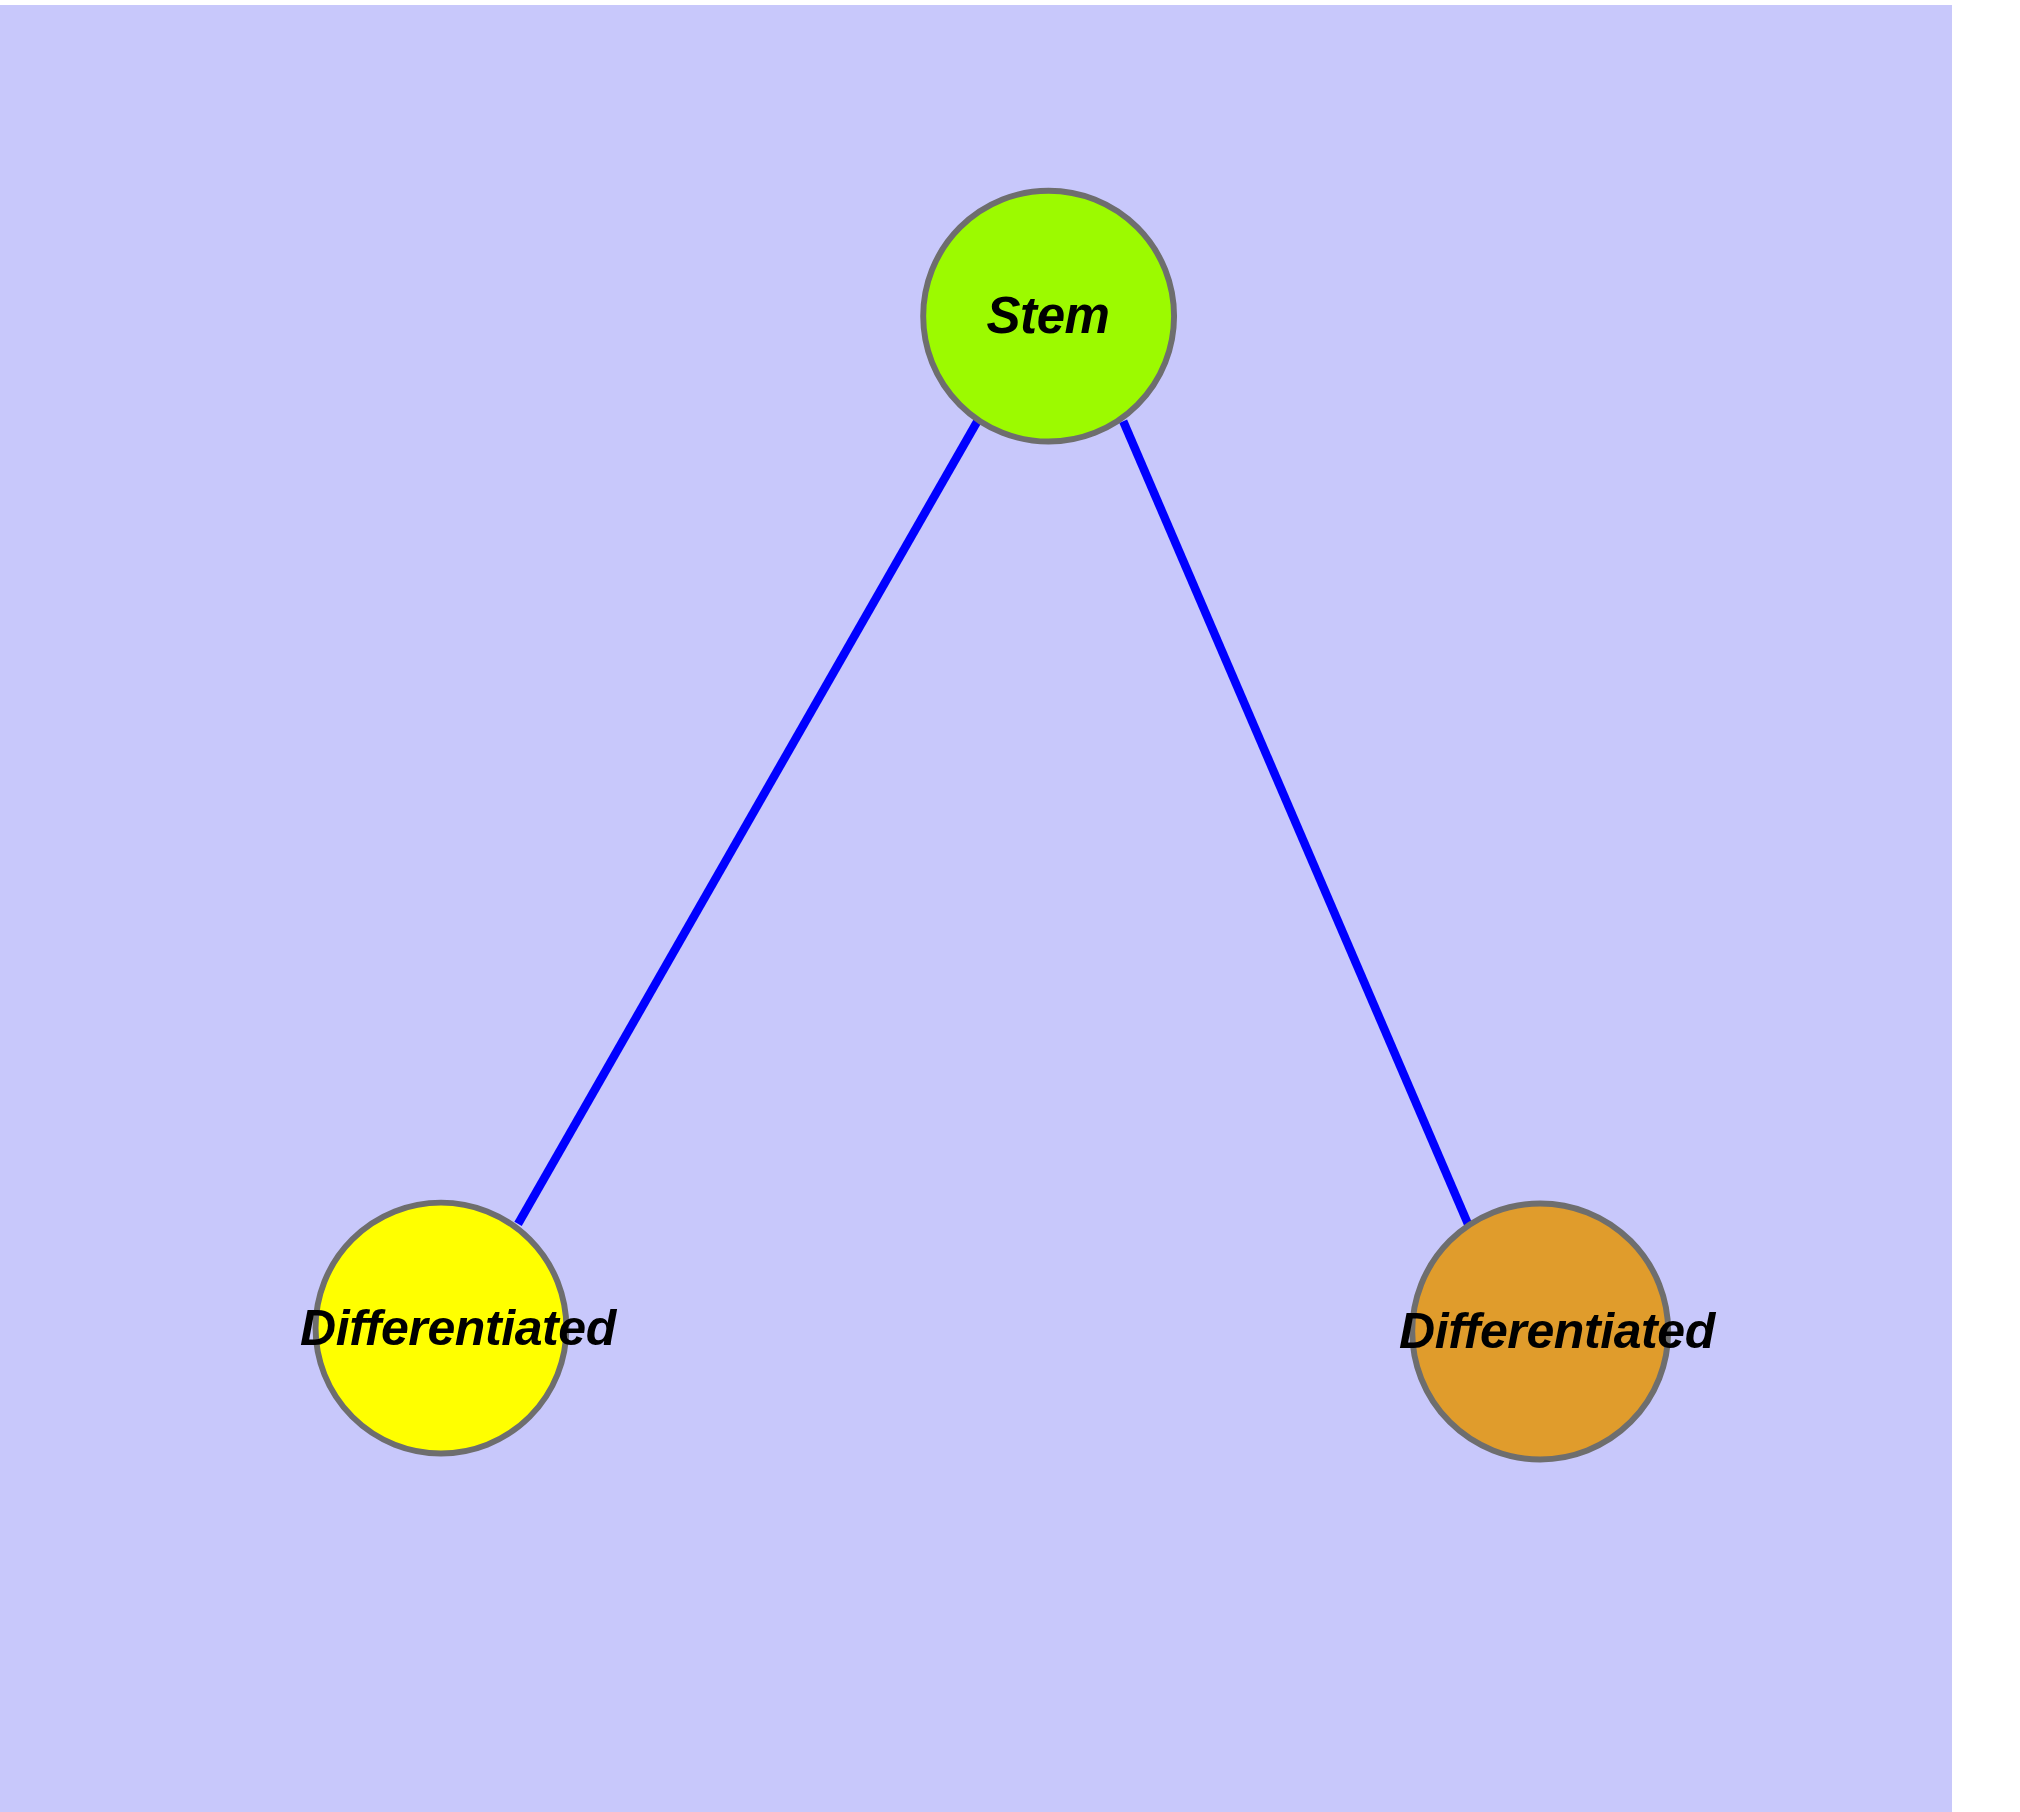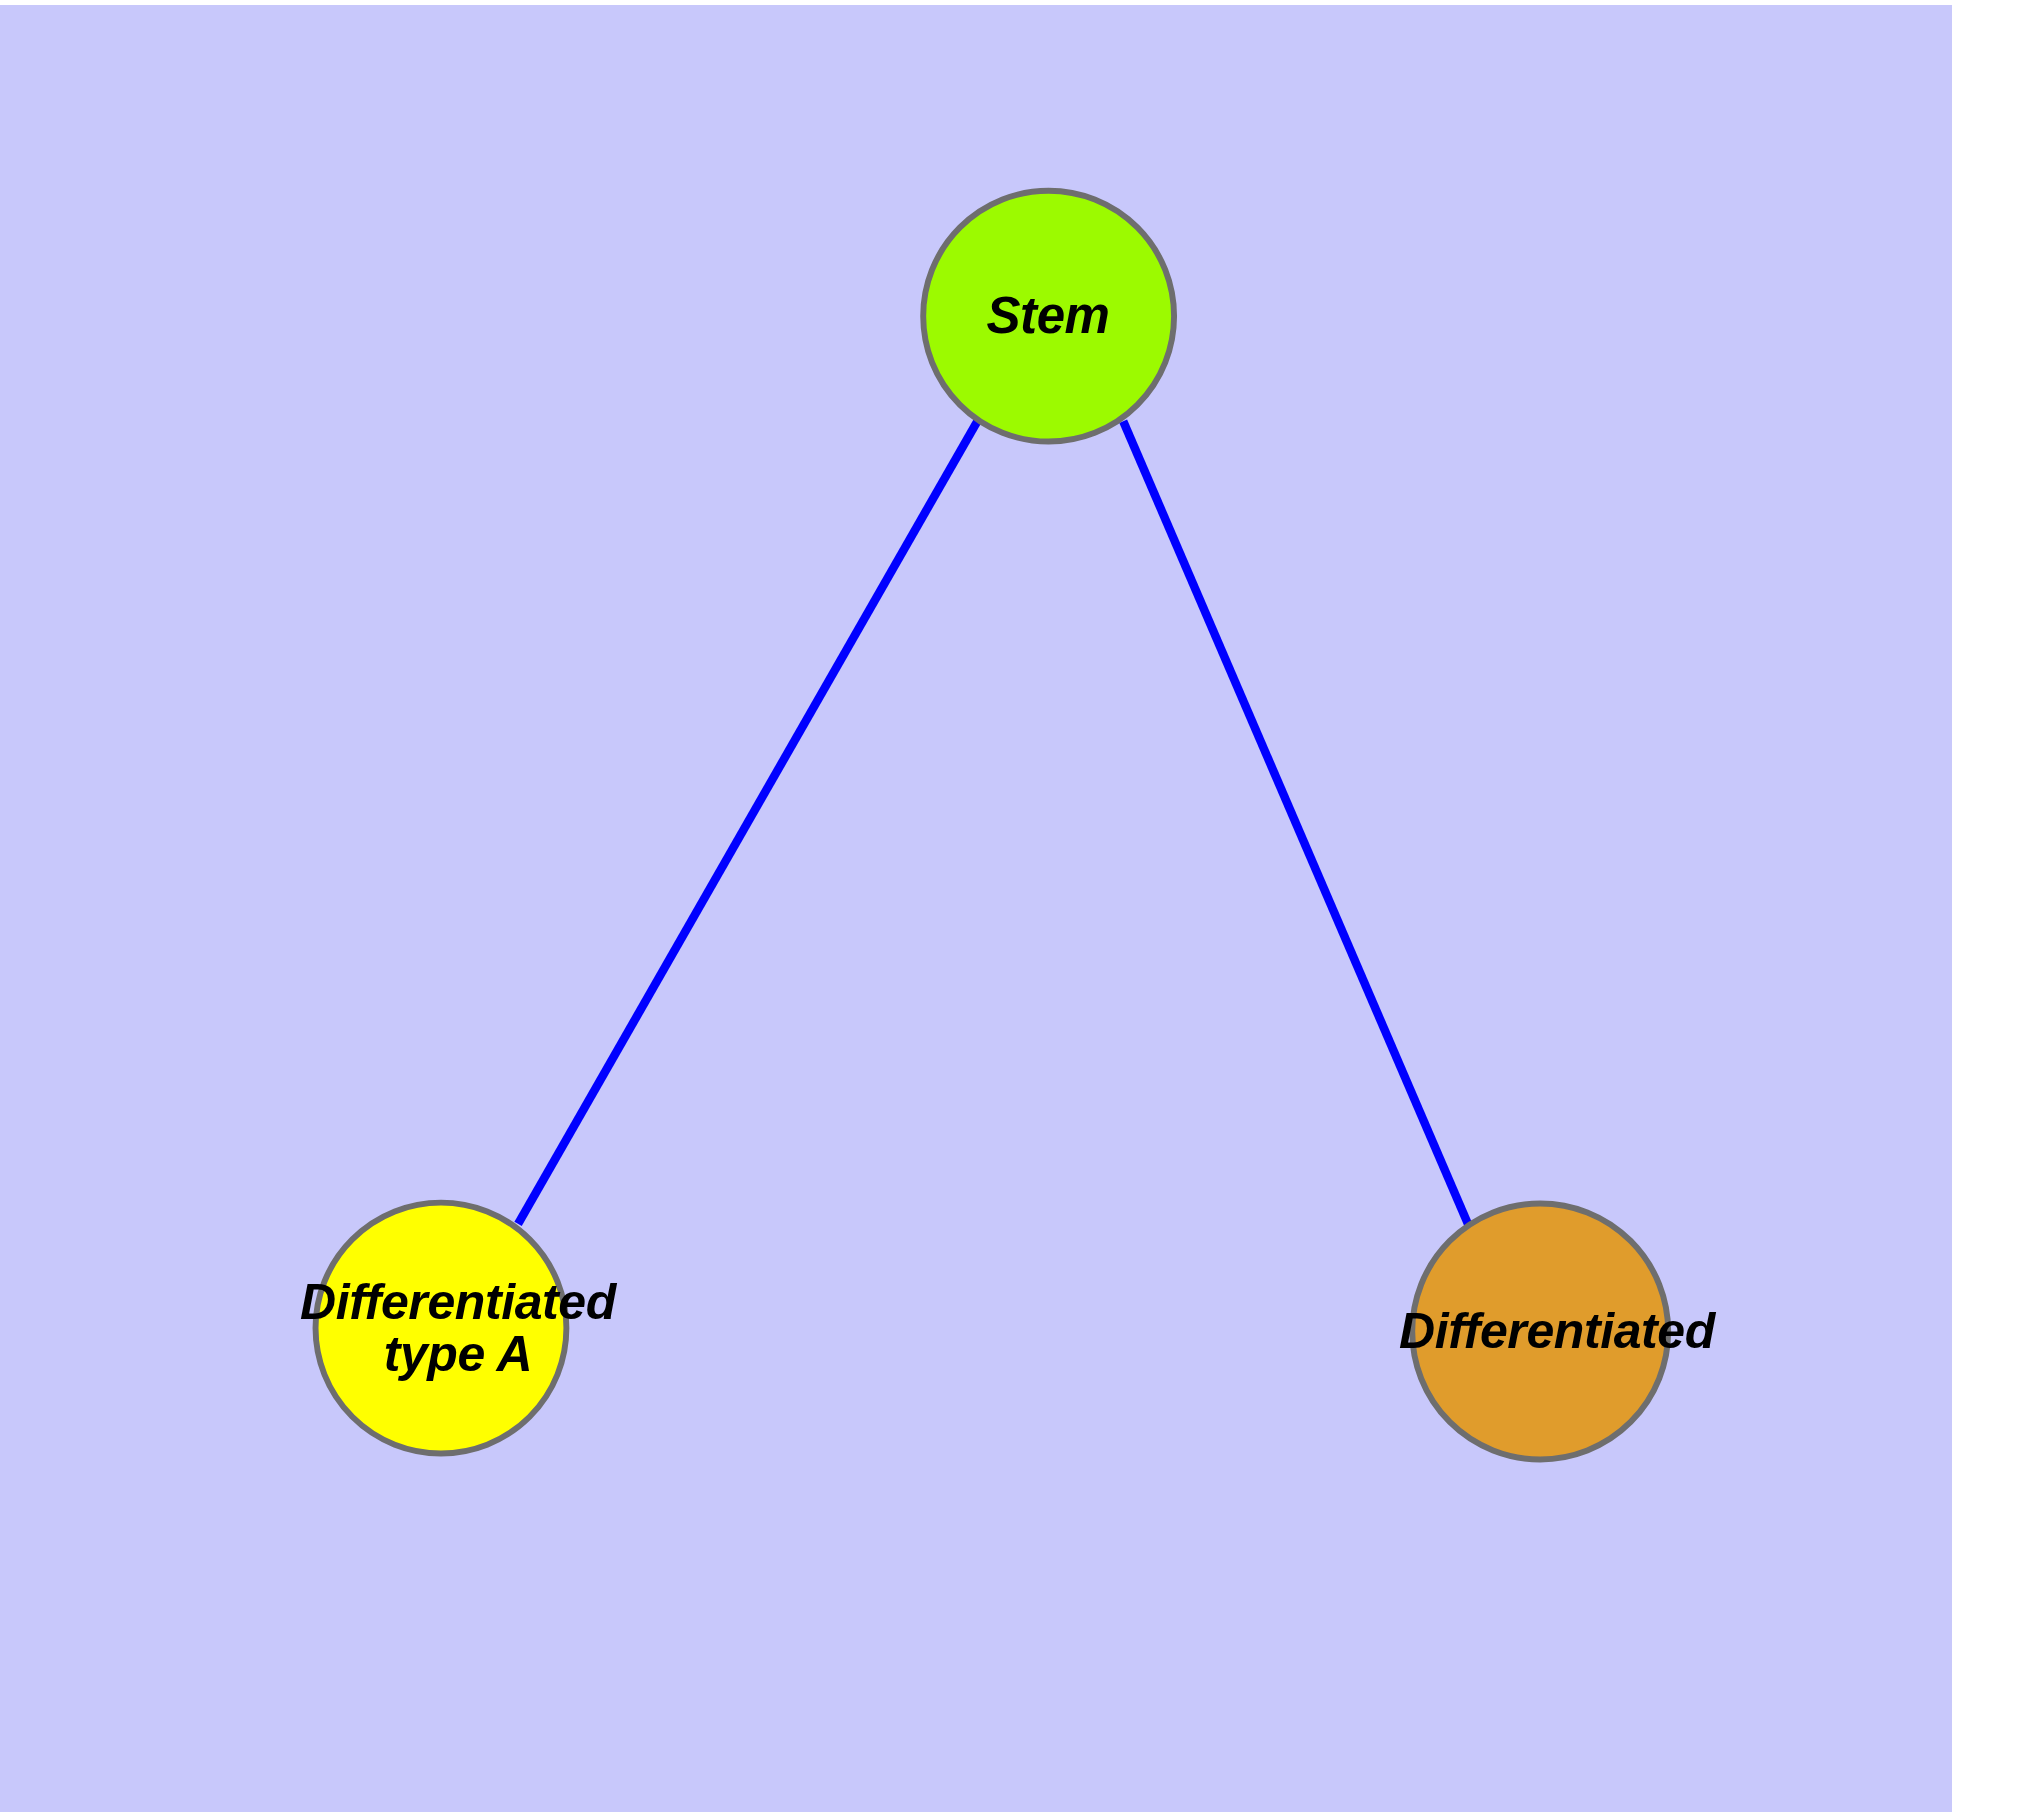--- a/index.html
+++ b/index.html
@@ -68,21 +68,20 @@
         <circle cx="1817" cy="1571" r="151" fill="#E09C2C" stroke="#6E6E6E" stroke-width="7"></circle>
       </g>
   </svg>
 
   <div id="labels-layer">
       <div class="node-label label-stem" style="left: 1048px; top: 316px; color: rgb(0, 0, 0);">
         <div>Stem</div>
       </div>
       <div class="node-label label-leaf" style="left: 441px; top: 1328px; color: rgb(0, 0, 0);">
         <div>Differentiated</div>
-        <div>type A</div>
       </div>
       <div class="node-label label-leaf" style="left: 1540px; top: 1331px; color: rgb(0, 0, 0);">
         <div>Differentiated</div>
       </div>
     </div>
 
 </div>
 
 
 </body></html>

